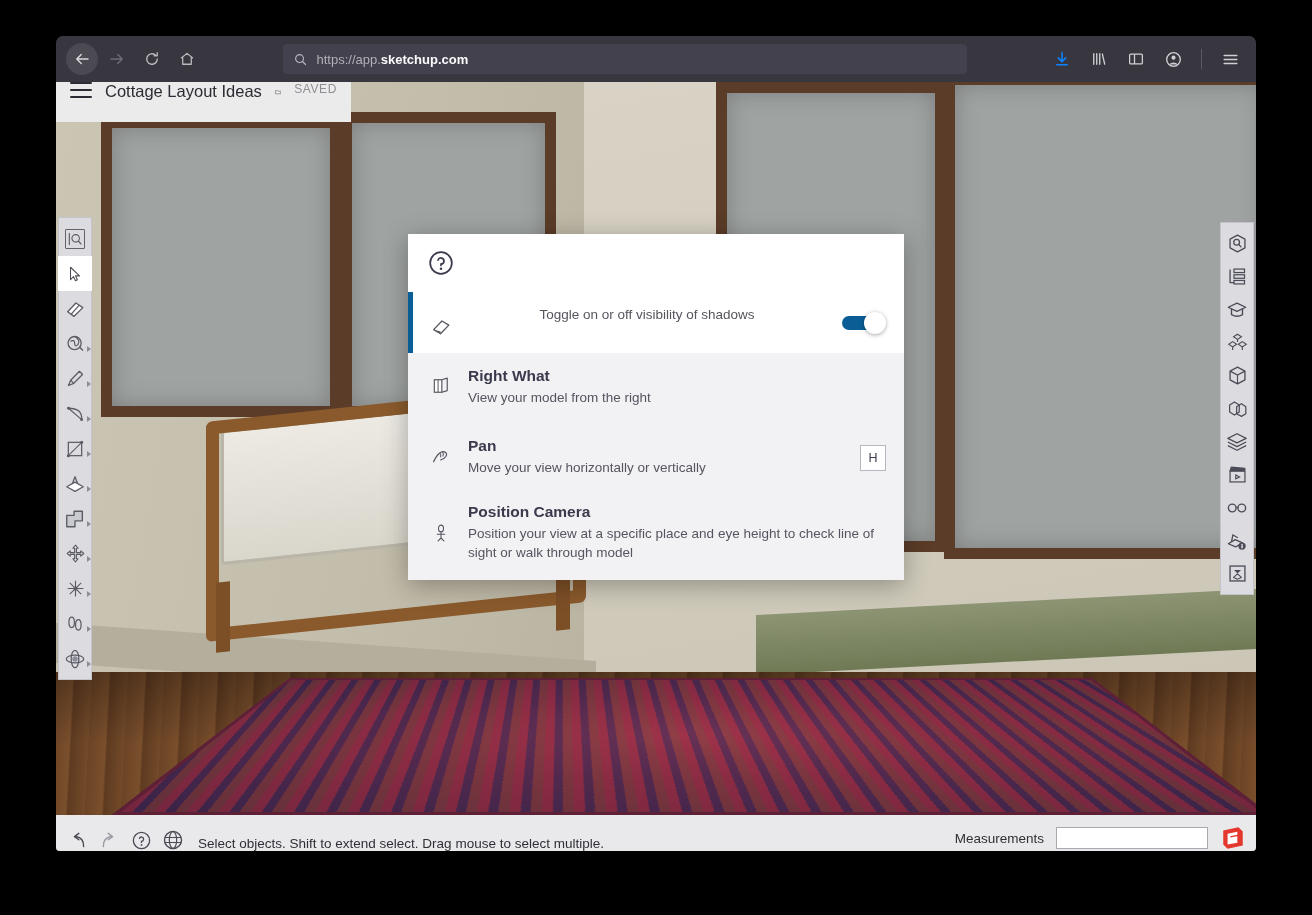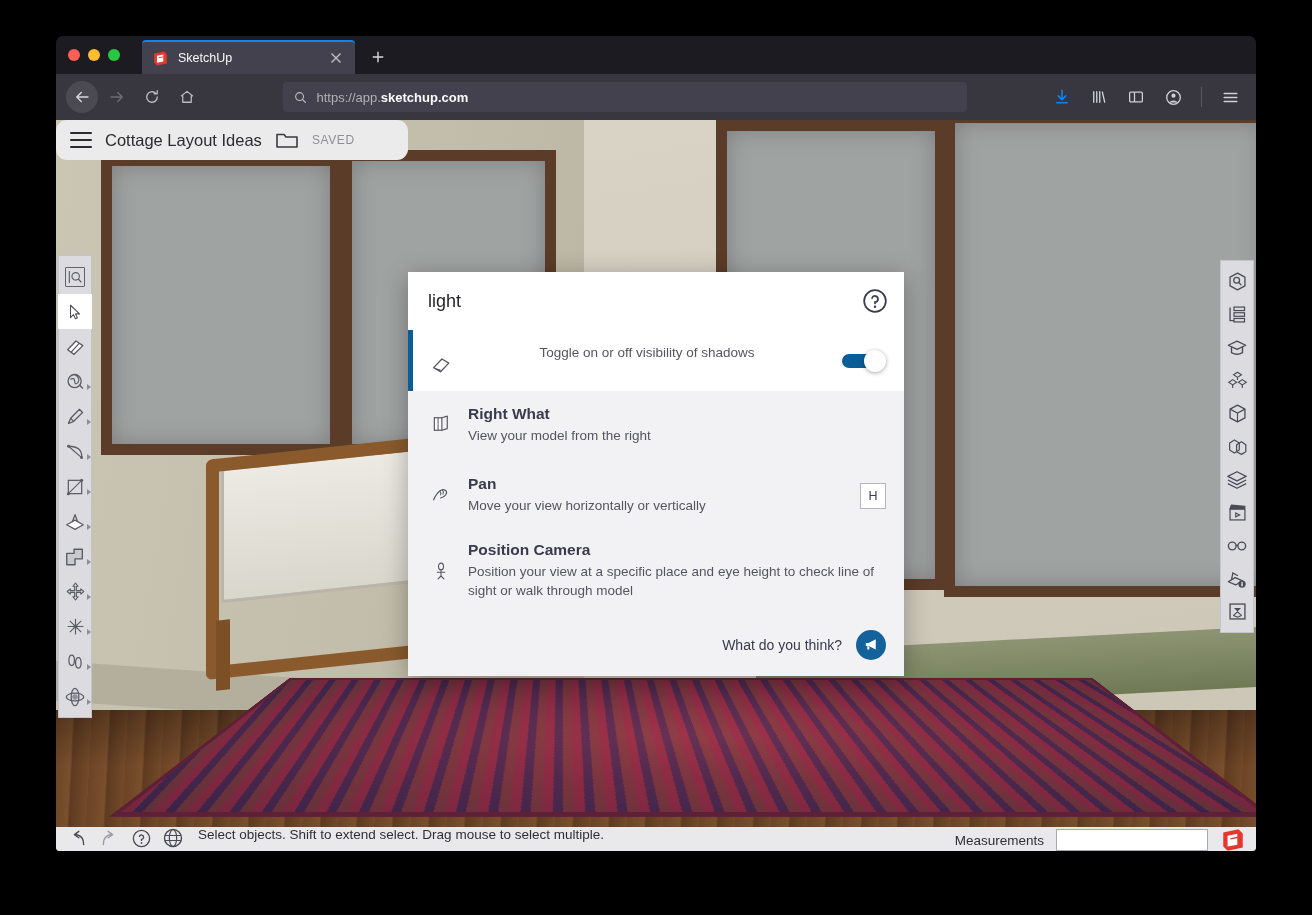--- a/index.html
+++ b/index.html
@@ -133,23 +133,23 @@
     background: #b4ae9c; transform: skewY(4deg);
   }
   .v-sill {
     position: absolute; left: 700px; top: 520px; right: 0; height: 60px;
     background: linear-gradient(180deg,#8d9473,#6f7a55);
     transform: skewY(-3deg);
   }
 
   
   #app-header {
-    position: absolute; left: 0; top: 0; width: 352px; height: 40px;
-    background: #ebebeb; display: flex; align-items: center;
-    padding: 0 14px; gap: 13px; z-index: 6; border-radius: 11px;
+    position: absolute; left: 0; top: 0; width: 295px; height: 40px;
+    background: #ebebeb; display: flex; align-items: flex-start;
+    padding: 0 14px; gap: 13px; z-index: 6;
   }
   #hamburger { width: 22px; height: 16px; display: flex; flex-direction: column; justify-content: space-between; flex: none; }
   #hamburger span { display: block; height: 2px; background: #2b2b33; border-radius: 1px; }
   #doc-title { font-size: 16.5px; color: #2b2b33; white-space: nowrap; }
   #saved-badge { font-size: 12px; font-weight: 400; color: #8e8e94; letter-spacing: .6px; }
 
   
   #left-toolbar {
     position: absolute; left: 2px; top: 135px; width: 34px;
     background: #dcdce0; border: 1px solid #c3c3c9;
@@ -172,22 +172,22 @@
   #right-toolbar {
     position: absolute; right: 2px; top: 140px; width: 34px;
     background: #dcdce0; border: 1px solid #c3c3c9;
     display: flex; flex-direction: column; align-items: center;
     padding: 4px 0; z-index: 6;
   }
   .rtool { width: 34px; height: 33px; display: flex; align-items: center; justify-content: center; }
 
   
   #status-bar {
-    position: absolute; left: 0; right: 0; bottom: 0; height: 24px;
-    background: #e9e9ec; display: flex; align-items: flex-start;
+    position: absolute; left: 0; right: 0; bottom: 0; height: 36px;
+    background: #e9e9ec; display: flex; align-items: flex-end;
     padding: 0 10px; gap: 10px; z-index: 6;
   }
   .status-icon { width: 22px; height: 22px; display: flex; align-items: center; justify-content: center; flex: none; }
   #status-text { font-size: 13.5px; color: #2f2f36; white-space: nowrap; margin-left: 4px; }
   #status-right { margin-left: auto; display: flex; align-items: center; gap: 12px; }
   #measurements-label { font-size: 13.5px; color: #2f2f36; }
   #measurements-input {
     width: 152px; height: 22px; background: #fff;
     border: 1px solid #a9a9b0; font-size: 12px; padding: 0 5px;
     font-family: "Liberation Sans", sans-serif; color: #222;
@@ -238,42 +238,20 @@
     width: 30px; height: 30px; border-radius: 50%;
     background: #14629c; display: flex; align-items: center; justify-content: center;
     flex: none;
   }
 </style>
 </head>
 <body>
 
 <div id="browser-window">
 
-  <div id="tab-strip">
-    <div class="traffic-lights">
-      <span class="tl red"></span>
-      <span class="tl yellow"></span>
-      <span class="tl green"></span>
-    </div>
-    <div class="tab">
-      <svg class="tab-favicon" viewBox="0 0 24 24">
-        <path d="M3 5 L17 2 L21 6 L21 19 L7 22 L3 18 Z" fill="#e4382f"></path>
-        <path d="M7 8 L16 6.2 L16 9 L9.5 10.3 L9.5 11.6 L16 10.4 L16 16.4 L7 18 Z" fill="#fff"></path>
-      </svg>
-      <span class="tab-title">SketchUp</span>
-      <svg class="tab-close" viewBox="0 0 24 24">
-        <path d="M6 6 L18 18 M18 6 L6 18" stroke="#d7d7db" stroke-width="1.8" fill="none"></path>
-      </svg>
-    </div>
-    <div class="new-tab">
-      <svg width="18" height="18" viewBox="0 0 24 24">
-        <path d="M12 5 V19 M5 12 H19" stroke="#d7d7db" stroke-width="1.9" fill="none"></path>
-      </svg>
-    </div>
-  </div>
 
   <div id="nav-toolbar">
     <div class="nav-btn back">
       <svg width="18" height="18" viewBox="0 0 24 24">
         <path d="M20 12 H5 M11 6 L5 12 L11 18" stroke="#d7d7db" stroke-width="1.9" fill="none" stroke-linecap="round" stroke-linejoin="round"></path>
       </svg>
     </div>
     <div class="nav-btn">
       <svg width="18" height="18" viewBox="0 0 24 24">
         <path d="M4 12 H19 M13 6 L19 12 L13 18" stroke="#6c6c75" stroke-width="1.9" fill="none" stroke-linecap="round" stroke-linejoin="round"></path>
@@ -539,21 +517,20 @@
         <svg width="21" height="21" viewBox="0 0 24 24">
           <rect x="3.5" y="3.5" width="17" height="17" stroke="#4b4b57" stroke-width="1.5" fill="none"></rect>
           <path d="M8 8 H16 L12 12 Z" fill="#4b4b57"></path>
           <path d="M7.5 16.5 L12 12.5 L16.5 16.5 L12 18.5 Z" stroke="#4b4b57" stroke-width="1.3" fill="none" stroke-linejoin="round"></path>
         </svg>
       </div>
     </div>
 
     <div id="search-modal">
       <div id="search-field">
-        <span id="search-value">light</span>
         <svg id="help-icon" viewBox="0 0 24 24">
           <circle cx="12" cy="12" r="10" stroke="#3a3a4c" stroke-width="1.6" fill="none"></circle>
           <path d="M9.3 9.3 A2.8 2.8 0 1 1 12 13 V14.3" stroke="#3a3a4c" stroke-width="1.6" fill="none" stroke-linecap="round"></path>
           <circle cx="12" cy="17.3" r="1.15" fill="#3a3a4c"></circle>
         </svg>
       </div>
 
       <div class="result-row selected">
         <span class="result-icon">
           <svg width="22" height="22" viewBox="0 0 24 24">
@@ -604,29 +581,20 @@
             <ellipse cx="12" cy="6.5" rx="3" ry="4" stroke="#55555f" stroke-width="1.3" fill="none"></ellipse>
             <path d="M12 10.5 V18 M7.5 13.5 H16.5 M12 18 L8.5 21.5 M12 18 L15.5 21.5" stroke="#55555f" stroke-width="1.3" fill="none" stroke-linecap="round"></path>
           </svg>
         </span>
         <span class="result-body">
           <span class="result-title" style="display:block;">Position Camera</span>
           <span class="result-desc" style="display:block;">Position your view at a specific place and eye height to check line of sight or walk through model</span>
         </span>
       </div>
 
-      <div id="modal-footer">
-        <span id="feedback-label">What do you think?</span>
-        <span id="feedback-button">
-          <svg width="17" height="17" viewBox="0 0 24 24">
-            <path d="M4 10 H8 L18 4.5 V19 L8 14 H4 Z" fill="#fff"></path>
-            <path d="M6 14 V19 H9 V15.2" fill="#fff"></path>
-          </svg>
-        </span>
-      </div>
     </div>
 
     <div id="status-bar">
       <span class="status-icon">
         <svg width="21" height="21" viewBox="0 0 24 24">
           <path d="M19 19 Q19.5 9 10 7.5" stroke="#4a4a54" stroke-width="1.6" fill="none" stroke-linecap="round"></path>
           <path d="M13.5 3.8 L8.5 7.6 L13.5 11.2" stroke="#4a4a54" stroke-width="1.6" fill="none" stroke-linejoin="round" stroke-linecap="round"></path>
         </svg>
       </span>
       <span class="status-icon">

